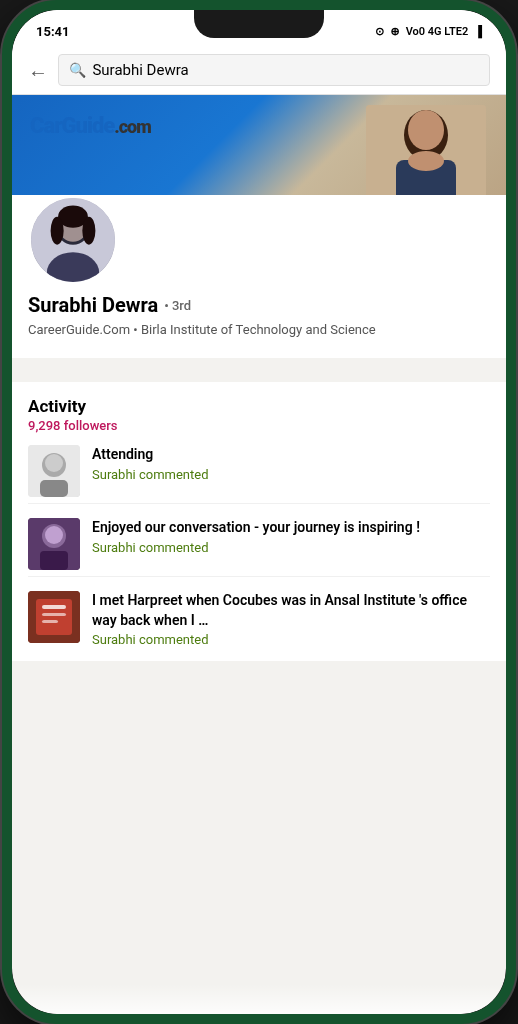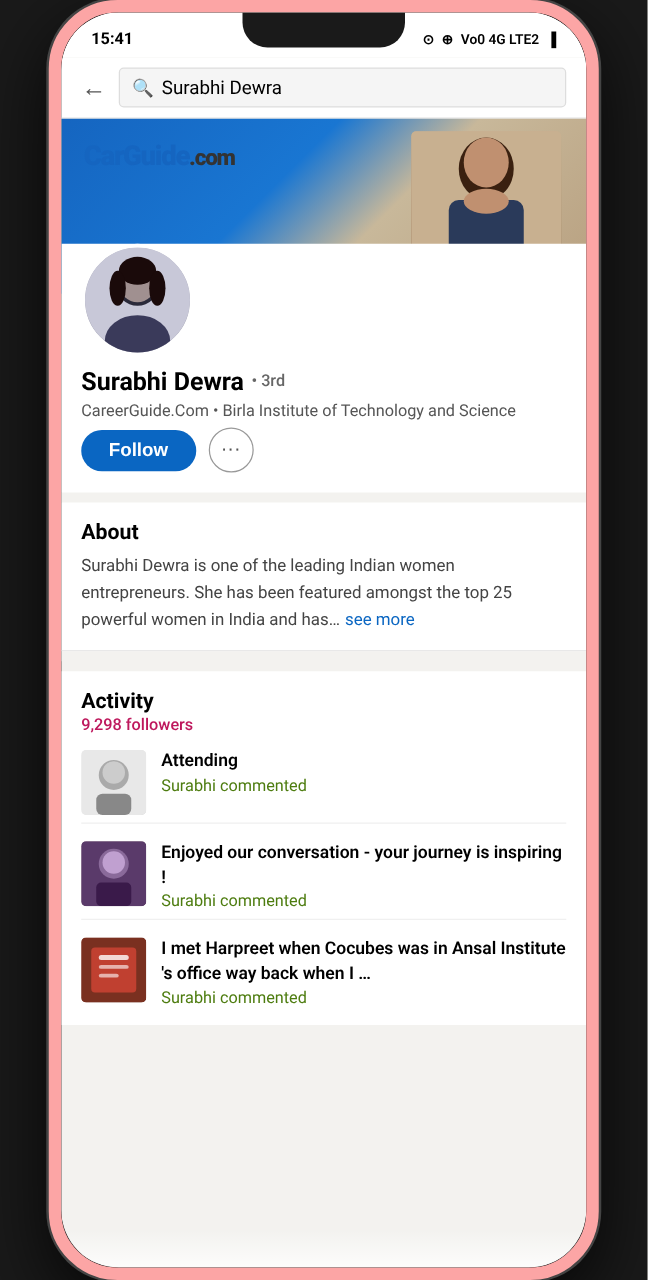--- a/index.html
+++ b/index.html
@@ -5,27 +5,27 @@
     * { box-sizing: border-box; margin: 0; padding: 0; }
     body {
       background: #1a1a1a;
       display: flex;
       justify-content: center;
       align-items: center;
       min-height: 100vh;
       font-family: -apple-system, BlinkMacSystemFont, 'Segoe UI', Roboto, sans-serif;
     }
     .phone-frame {
-      width: 440px;
+      width: 514px;
       height: 1024px;
       background: #1a1a1a;
       border-radius: 55px;
       position: relative;
       overflow: hidden;
-      border: 10px solid #fca5a5;
+      border: 10px solid #14532d;
       box-shadow: 0 0 0 2px #444, 0 20px 60px rgba(0,0,0,0.8);
     }
     .phone-screen {
       width: 100%;
       height: 100%;
       background: #f3f2ef;
       border-radius: 46px;
       overflow: hidden;
       position: relative;
     }
@@ -365,33 +365,24 @@
         </div>
 
         <div class="profile-name-row">
           <span class="profile-name">Surabhi Dewra</span>
           <span class="connection-badge">• 3rd</span>
         </div>
 
 
         <p class="profile-meta">CareerGuide.Com • Birla Institute of Technology and Science</p>
 
-        <div class="action-buttons">
-          <button class="btn-follow">Follow</button>
-          <button class="btn-more">···</button>
-        </div>
       </div>
 
       <div class="section-divider"></div>
 
-      <div class="about-section">
-        <div class="section-title">About</div>
-        <span class="about-text">Surabhi Dewra is one of the leading Indian women entrepreneurs. She has been featured amongst the top 25 powerful women in India and has…</span>
-        <span class="see-more">see more</span>
-      </div>
 
       <div class="section-divider"></div>
 
       <div class="activity-section">
         <div class="activity-title">Activity</div>
         <div class="followers-count">9,298 followers</div>
 
         <div class="activity-item">
           <div class="activity-thumb">
             <div class="thumb-bg1">

